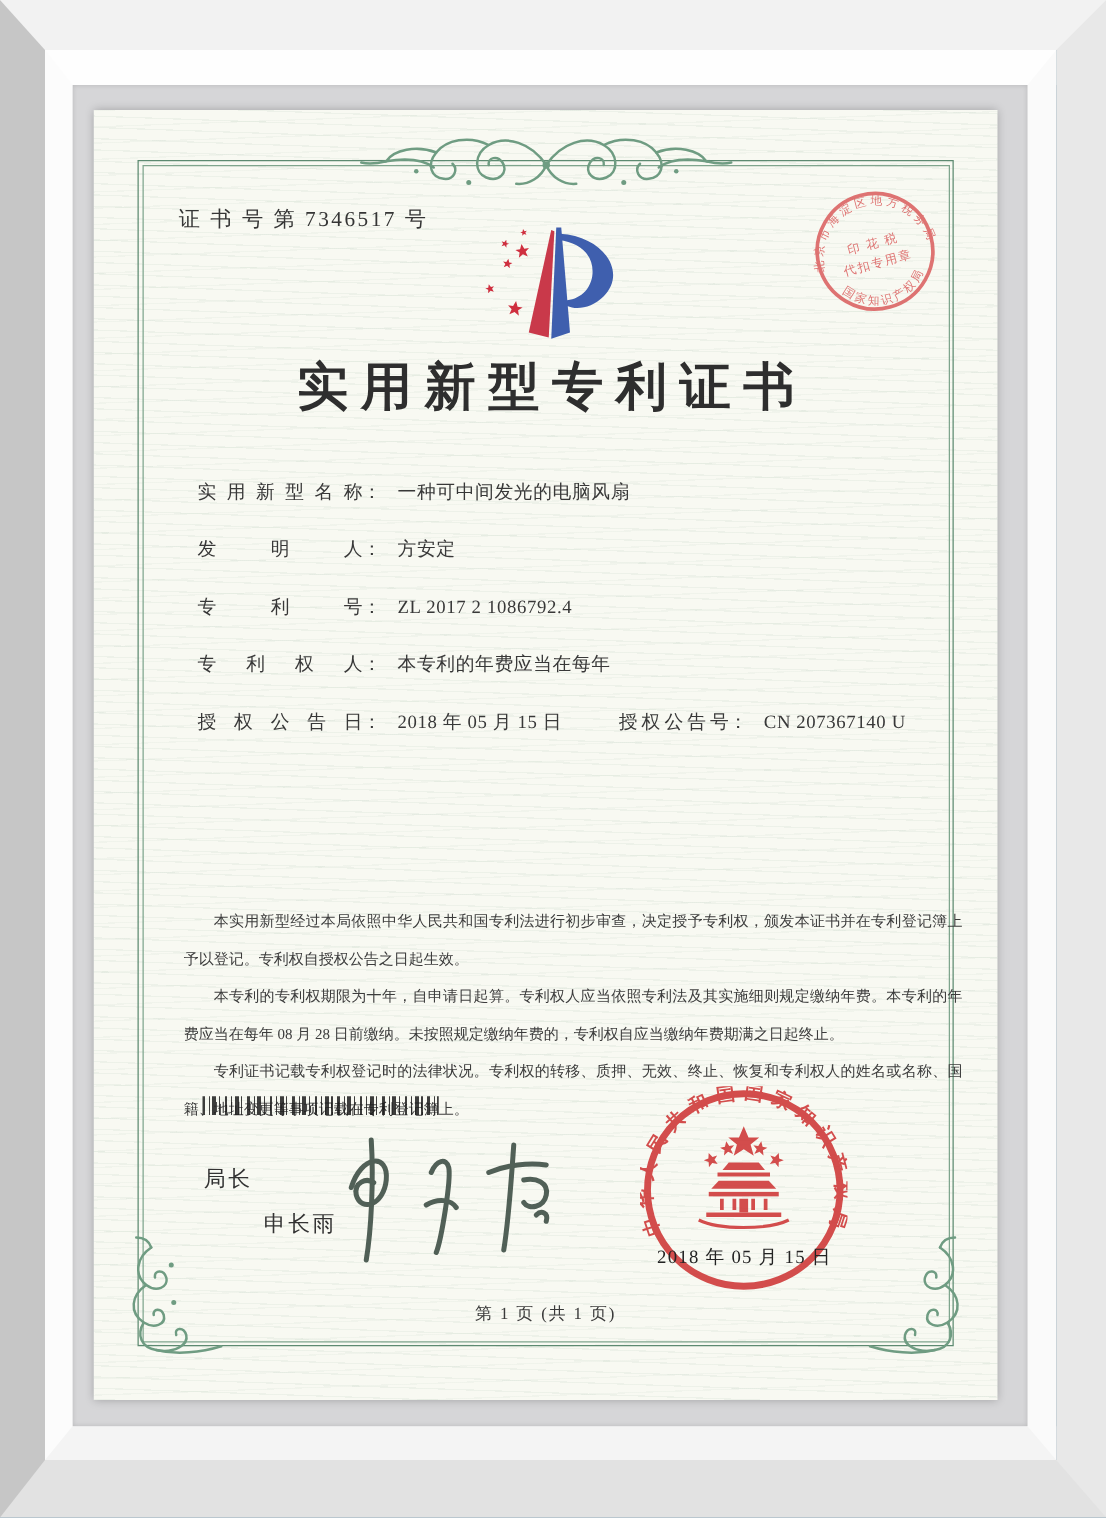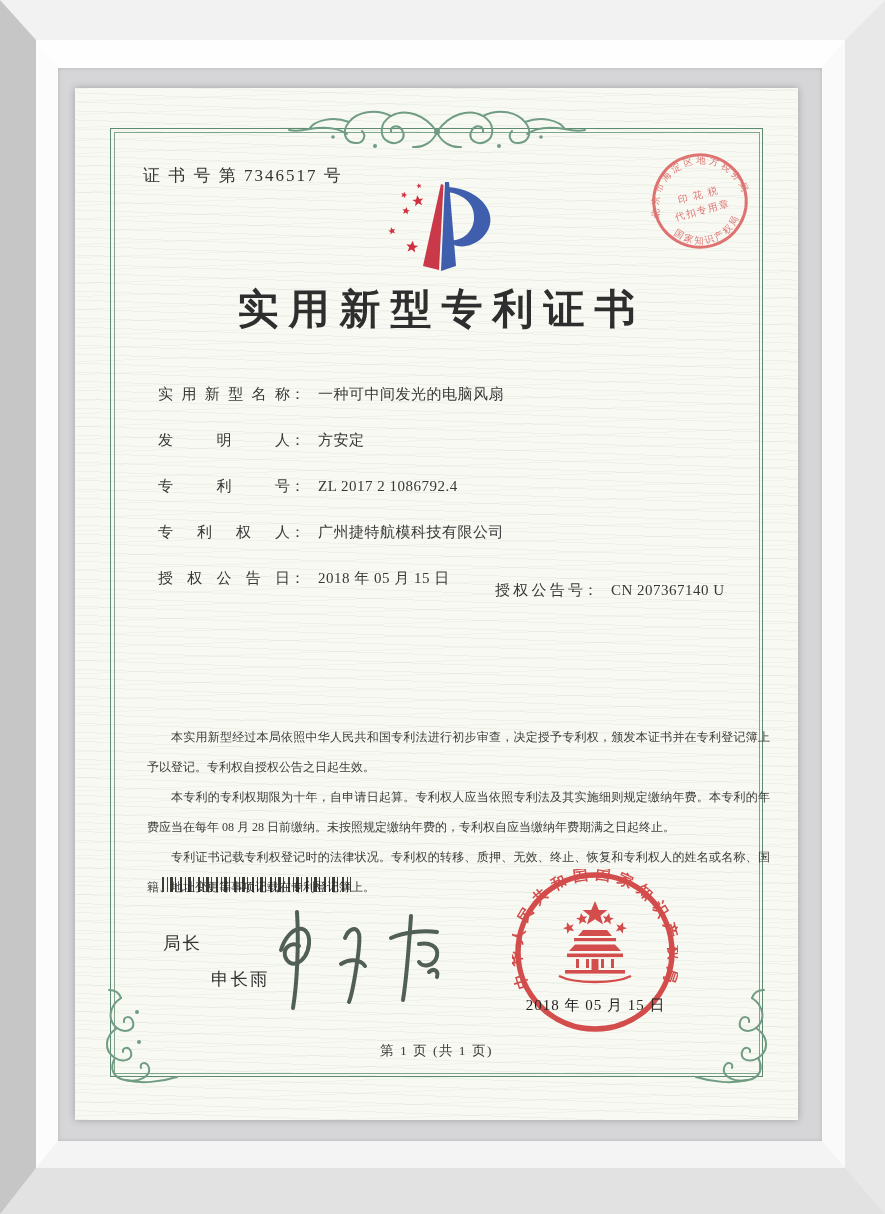--- a/index.html
+++ b/index.html
@@ -28,21 +28,21 @@
   .orn-br{left:607px;top:900px;transform:scaleX(-1);}
   
   .cert-no{position:absolute;left:68px;top:76px;font-size:17px;letter-spacing:2px;color:#353535;}
   .logo{position:absolute;left:286px;top:86px;}
   .title{position:absolute;left:35px;top:194px;width:653px;text-align:center;
        font-size:41px;font-weight:600;letter-spacing:10px;text-indent:10px;color:#2e2e2e;font-family:Liberation Mono, monospace;}
   .fields{position:absolute;left:83px;top:296px;width:614px;font-size:15px;color:#383838;}
   .frow{line-height:21px;margin-bottom:25px;white-space:nowrap;position:relative;}
   .flabel{display:inline-block;width:132px;text-align:justify;text-align-last:justify;vertical-align:top;}
   .fvalue{margin-left:13px;letter-spacing:.5px;}
-  .grant-right{position:absolute;left:337px;top:12px;}
+  .grant-right{position:absolute;left:337px;top:0;}
   .grant-right .flabel{width:88px;}
   .paras{position:absolute;left:72px;top:634px;width:623px;font-size:12px;line-height:30px;
        text-align:justify;color:#3c3c3c;}
   .paras p{margin:0;text-indent:2em;}
   .barcode{position:absolute;left:87px;top:789px;width:189px;height:15px;opacity:.85;
        background-image:repeating-linear-gradient(90deg,#1c1c1c 0 2px,transparent 2px 5px,
         #1c1c1c 5px 6px,transparent 6px 8px,#1c1c1c 8px 11px,transparent 11px 13px,
         #1c1c1c 13px 14px,transparent 14px 18px);}
   .signer{position:absolute;left:88px;top:843px;font-size:17.5px;color:#333;letter-spacing:2px;}
   .signer .name{margin-top:12px;margin-left:48px;}
@@ -128,21 +128,21 @@
       <div class="frow">
         <span class="flabel">实用新型名称</span><span>：</span><span class="fvalue">一种可中间发光的电脑风扇</span>
       </div>
       <div class="frow">
         <span class="flabel">发明人</span><span>：</span><span class="fvalue">方安定</span>
       </div>
       <div class="frow">
         <span class="flabel">专利号</span><span>：</span><span class="fvalue">ZL 2017 2 1086792.4</span>
       </div>
       <div class="frow">
-        <span class="flabel">专利权人</span><span>：</span><span class="fvalue">广州捷特航模科技有限公司</span>
+        <span class="flabel">专利权人</span><span>：</span><span class="fvalue">本专利的年费应当在每年</span>
       </div>
       <div class="frow">
         <span class="flabel">授权公告日</span><span>：</span><span class="fvalue">2018 年 05 月 15 日</span>
         <span class="grant-right">
           <span class="flabel">授权公告号</span><span>：</span><span class="fvalue">CN 207367140 U</span>
         </span>
       </div>
     </div>
 
     <div class="paras">

